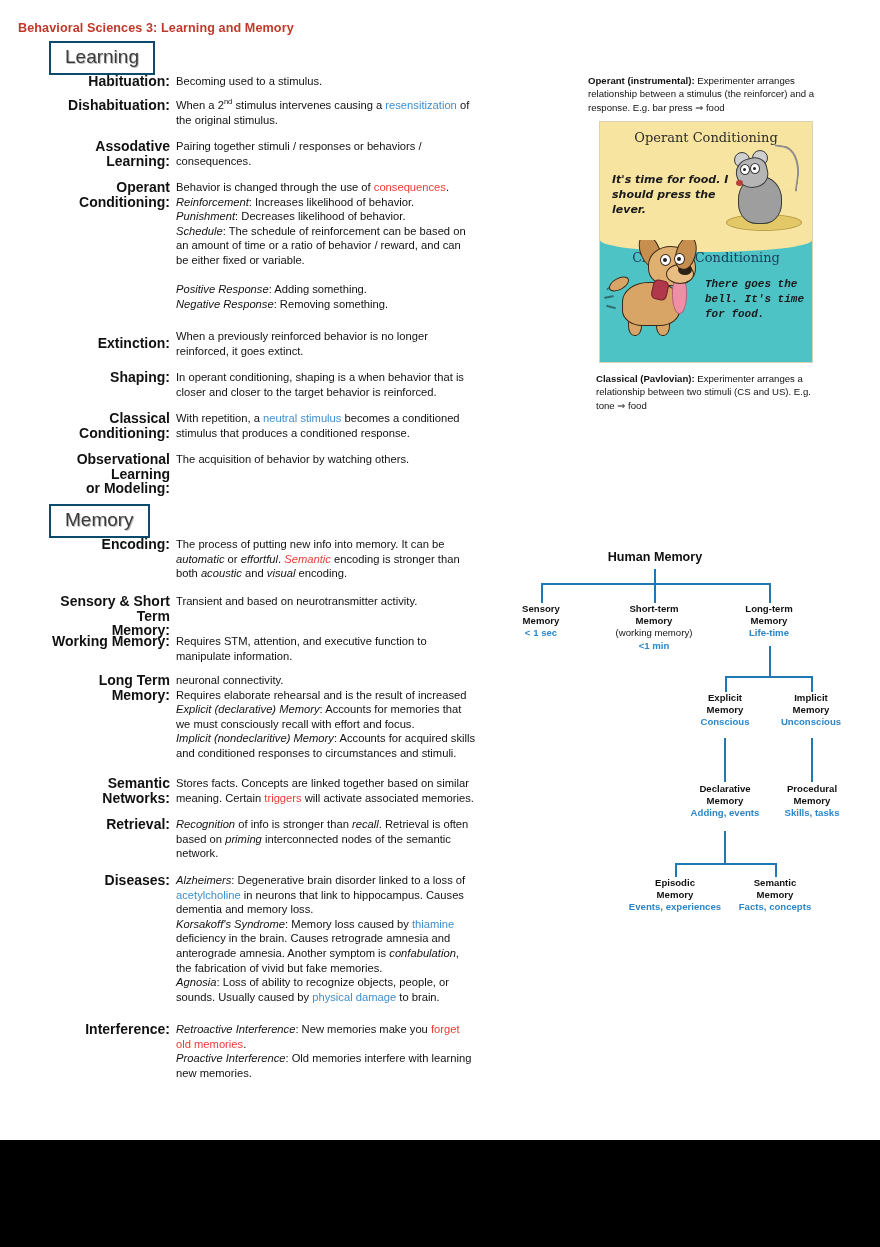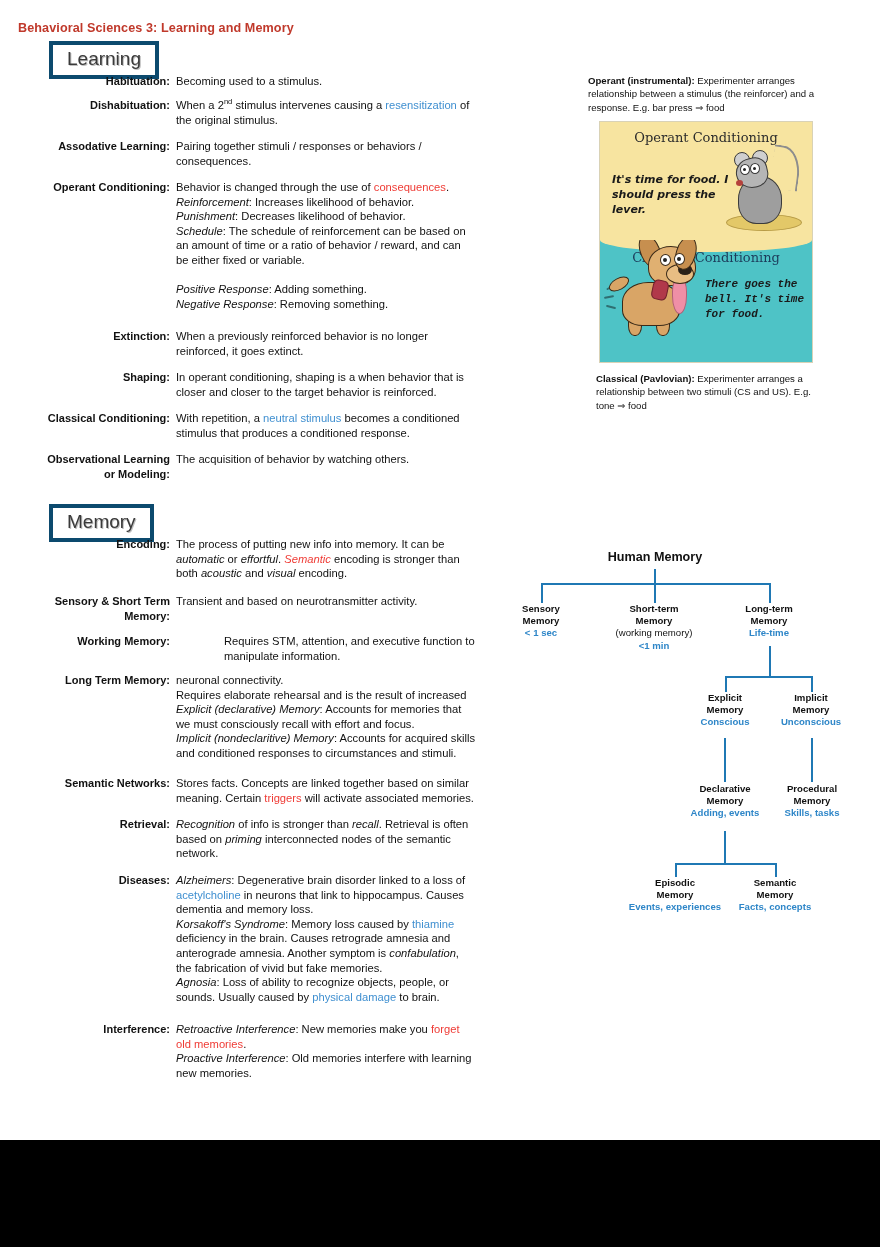--- a/index.html
+++ b/index.html
@@ -41,21 +41,21 @@
     font-size: 12.6px;
     font-weight: bold;
     color: #c0392b;
     letter-spacing: 0.1px;
     white-space: nowrap;
   }
 
   
   .section-box {
     position: absolute;
-    border: 4px solid #0c4a6e;
+    border: 2px solid #0c4a6e;
     background: #ffffff;
     padding: 2px 14px 4px 14px;
     font-size: 19px;
     color: #3a3a3a;
     text-shadow: 1px 1px 0 #bfbfbf;
     line-height: 1.25;
   }
   #learning-box { left: 49px; top: 41px; }
   #memory-box   { left: 49px; top: 504px; }
 
@@ -63,21 +63,21 @@
   .defrow {
     position: absolute;
     display: flex;
     width: 472px;
   }
   .defterm {
     width: 138px;
     flex: 0 0 138px;
     text-align: right;
     font-weight: bold;
-    font-size: 11px;
+    font-size: 14px;
     line-height: 14.6px;
     padding-right: 6px;
     box-sizing: border-box;
     color: #111111;
   }
   .defbody {
     flex: 1 1 auto;
     font-size: 11.2px;
     line-height: 14.6px;
     color: #111111;
@@ -322,21 +322,21 @@
       <p><i>Punishment</i>:  Decreases likelihood of behavior.</p>
       <p><i>Schedule</i>:  The schedule of reinforcement can be based on</p>
       <p>an amount of time or a ratio of behavior / reward, and can</p>
       <p>be either fixed or variable.</p>
       <div class="gap"></div>
       <p><i>Positive Response</i>:  Adding something.</p>
       <p><i>Negative Response</i>:  Removing something.</p>
     </div>
   </div>
 
-  <div class="defrow" style="left:38px; top:329px;">
+  <div class="defrow" style="left:38px; top:329px;align-items:center;">
     <div class="defterm">Extinction:</div>
     <div class="defbody">
       <p>When a previously reinforced behavior is no longer</p>
       <p>reinforced, it goes extinct.</p>
     </div>
   </div>
 
   <div class="defrow" style="left:38px; top:370px;">
     <div class="defterm">Shaping:</div>
     <div class="defbody">
@@ -424,21 +424,21 @@
     </div>
   </div>
 
   <div class="defrow" style="left:38px; top:594px;">
     <div class="defterm">Sensory &amp; Short Term<br>Memory:</div>
     <div class="defbody">
       <p>Transient and based on neurotransmitter activity.</p>
     </div>
   </div>
 
-  <div class="defrow" style="left:38px; top:634px;gap:48px;">
+  <div class="defrow" style="left:38px; top:634px;">
     <div class="defterm">Working Memory:</div>
     <div class="defbody">
       <p>Requires STM, attention, and executive function to</p>
       <p>manipulate information.</p>
     </div>
   </div>
 
   <div class="defrow" style="left:38px; top:673px;">
     <div class="defterm">Long Term Memory:</div>
     <div class="defbody">

